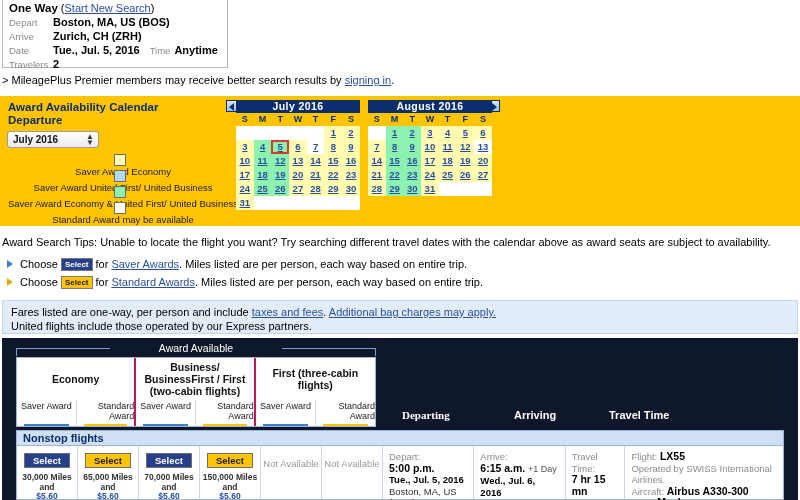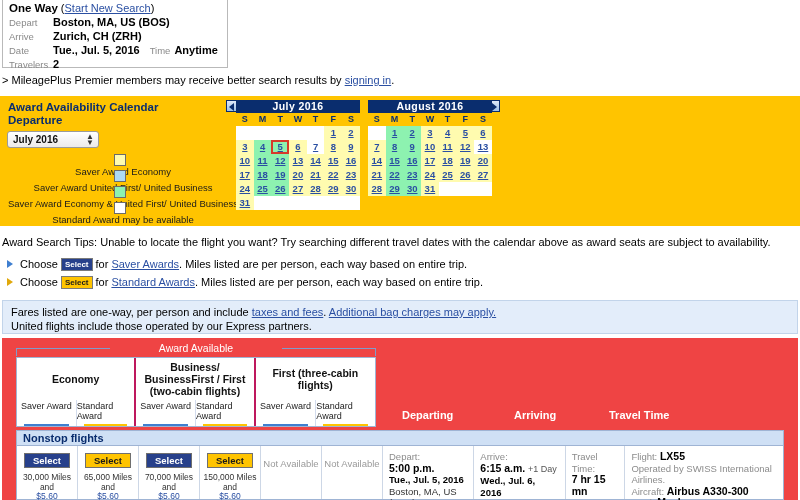--- a/index.html
+++ b/index.html
@@ -135,21 +135,21 @@
   
   .fares-note {
     position: absolute; left: 2px; top: 300px; width: 796px; height: 34px;
     background: #e3edfa; border: 1px solid #c2d4ea;
     padding: 4px 8px; font-size: 11px; line-height: 14px;
   }
 
   
   .res {
     position: absolute; left: 2px; top: 338px; width: 796px; height: 162px;
-    background: #ef4444;
+    background: #0f172a;
   }
   .award-band {
     position: absolute; left: 14px; top: 3px; width: 360px; height: 16px;
     color: #fff; font-size: 10.5px; text-align: center; line-height: 15px;
   }
   .award-band::before, .award-band::after {
     content: ""; position: absolute; top: 7px; height: 7px;
     border: 1px solid #7f9ccb; border-bottom: none;
   }
   .award-band::before { left: 0; width: 93px; border-right: none; }
@@ -163,34 +163,34 @@
   .cabin { border-right: 2px solid #be185d; display: flex; flex-direction: column; }
   .cabin:last-child { border-right: none; }
   .cabin-name {
     flex: 1; display: flex; align-items: center; justify-content: center;
     text-align: center; font-weight: bold; font-size: 10.5px;
     color: #111; line-height: 12px; padding: 0 2px;
   }
   .subcols { display: grid; grid-template-columns: 1fr 1fr; height: 26px; }
   .subcol {
     display: flex; flex-direction: column; align-items: center;
-    justify-content: flex-start; text-align: left;
+    justify-content: flex-start; text-align: right;
     font-size: 9px; color: #222; line-height: 10px;
     border-left: 1px solid #d3dced; padding-top: 1px;
   }
   .subcol:first-child { border-left: none; }
   .ul-blue { width: 76%; height: 2px; background: #3f7fd0; margin-top: auto; }
   .ul-gold { width: 76%; height: 2px; background: #FFC400; margin-top: auto; }
 
   .colhdr {
     position: absolute; top: 19px; height: 70px;
     color: #fff; font-weight: bold; font-size: 11px;
     display: flex; align-items: flex-end; padding-bottom: 6px;
   }
-  .ch-dep { left: 400px; }
+  .ch-dep { left: 400px; font-family: Liberation Serif, serif; }
   .ch-arr { left: 512px; }
   .ch-tt  { left: 607px; }
 
   .nonstop-bar {
     position: absolute; left: 14px; top: 92px; width: 768px; height: 16px;
     background: #cfe0f5; border: 1px solid #9fb4d4;
     color: #0a2d6e; font-weight: bold; font-size: 11px;
     line-height: 15px; padding-left: 6px;
   }
   .flight-row {
@@ -204,21 +204,21 @@
     padding-top: 7px;
   }
   .sel-btn {
     font-size: 9.5px; font-weight: bold; padding: 1px 8px;
     border: 1px solid #6f6f6f; cursor: pointer; line-height: 11px;
   }
   .sel-blue { background: #27408b; color: #fff; }
   .sel-gold { background: #FFC400; color: #1a1a1a; }
   .miles {
     font-size: 8.5px; color: #333; text-align: center;
-    line-height: 9.5px; margin-top: 5px;
+    line-height: 9.5px; margin-top: 5px; font-weight: bold;
   }
   .price { color: #2a4fa2; text-decoration: underline; }
   .na {
     width: 61px; border-right: 1px solid #cdd7e6;
     display: flex; align-items: flex-start; justify-content: center;
     padding-top: 12px; text-align: center;
     color: #9a9a9a; font-size: 9.5px; line-height: 11px;
   }
   .seg {
     border-right: 1px solid #cdd7e6; padding: 5px 6px 0 6px;

